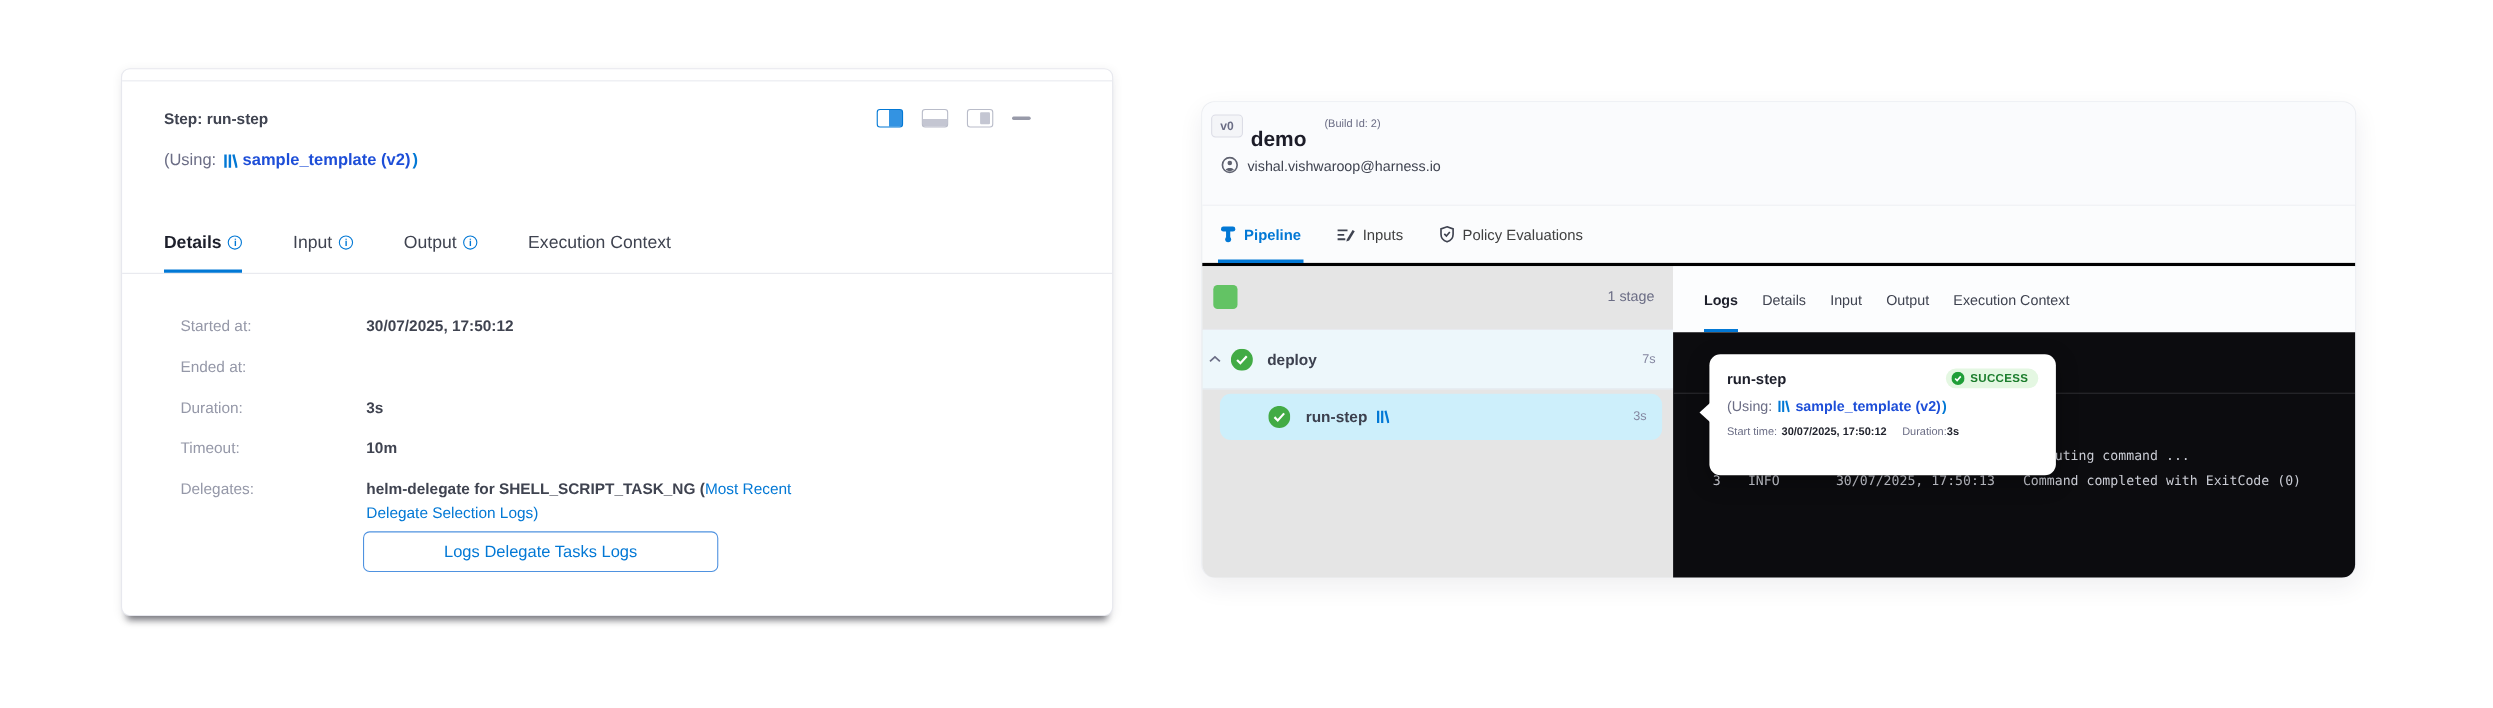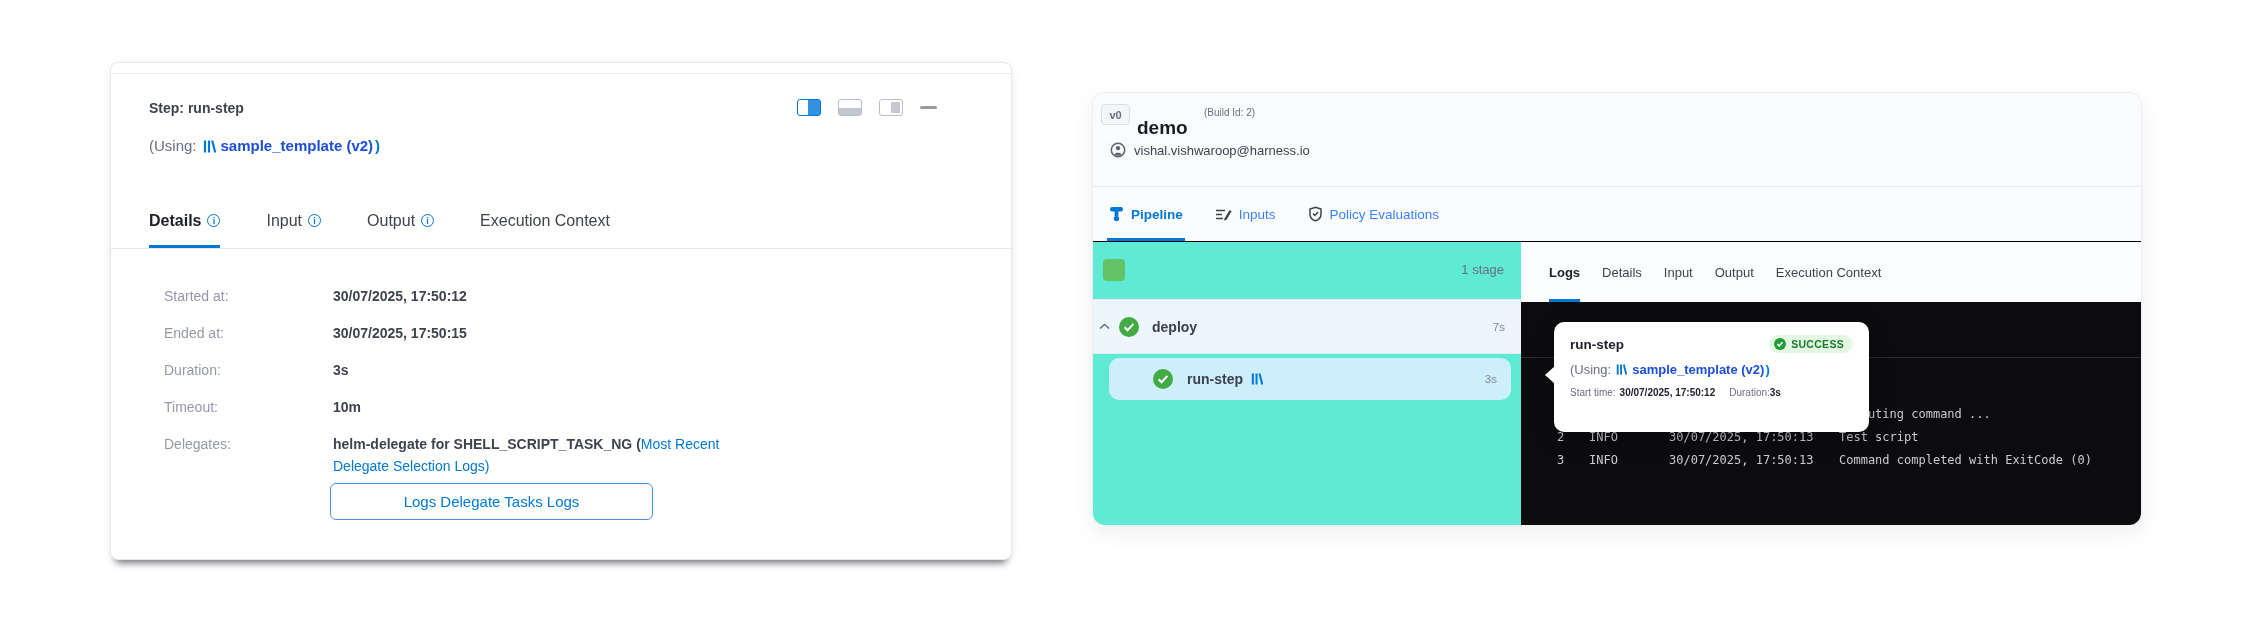--- a/index.html
+++ b/index.html
@@ -39,26 +39,26 @@
 
   
   .rcard{position:absolute;left:1092px;top:92px;width:1050px;height:433px;background:#fbfcfd;
          border:1px solid #eceef2;border-radius:12px;box-shadow:0 8px 22px rgba(25,30,50,.07);box-sizing:border-box;}
   .rc-head{position:relative;height:93px;border-bottom:1px solid #e8eaef;background:#fafbfd;border-radius:12px 12px 0 0;}
   .v0badge{position:absolute;left:8px;top:11px;width:29px;height:21px;border:1px solid #dcdde6;border-radius:4px;background:#f4f5f8;
            display:flex;align-items:center;justify-content:center;font-size:11px;font-weight:700;color:#6b6d85;box-sizing:border-box;}
   .rc-title{position:absolute;left:44px;top:24px;font-size:19px;font-weight:700;color:#1c1c28;}
   .rc-build{position:absolute;left:111px;top:14px;font-size:10px;color:#6b6d85;}
   .rc-mail{position:absolute;left:17px;top:49px;display:flex;align-items:center;gap:8px;font-size:13px;color:#3f4350;}
-  .rc-tabbar{position:relative;height:55px;border-bottom:1px solid #000000;display:flex;gap:28px;padding-left:14px;box-sizing:border-box;}
-  .rc-tab{display:flex;align-items:center;gap:7px;font-size:13.5px;font-weight:500;color:#3b82f6;cursor:pointer;height:100%;box-sizing:border-box;padding:0 2px;}
+  .rc-tabbar{position:relative;height:55px;border-bottom:3px solid #000000;display:flex;gap:28px;padding-left:14px;box-sizing:border-box;}
+  .rc-tab{display:flex;align-items:center;gap:7px;font-size:13.5px;font-weight:500;color:#404040;cursor:pointer;height:100%;box-sizing:border-box;padding:0 2px;}
   .rc-tab.active{color:#0278d5;font-weight:700;box-shadow:inset 0 -3px 0 #0278d5;}
   .rc-body{position:relative;height:283px;}
 
-  .col-l{position:absolute;left:0;top:0;bottom:0;width:428px;background:#5eead4;border-radius:0 0 0 12px;overflow:hidden;}
+  .col-l{position:absolute;left:0;top:0;bottom:0;width:428px;background:#e5e5e5;border-radius:0 0 0 12px;overflow:hidden;}
   .sumrow{position:relative;height:58px;border-bottom:1px solid #e8eaef;box-sizing:border-box;}
   .stage-sq{position:absolute;left:10px;top:17px;width:22px;height:22px;background:#63c364;border-radius:4px;}
   .sumtxt{position:absolute;right:17px;top:20px;font-size:13px;color:#6b6d85;}
   .stagerow{position:relative;height:54px;background:#edf7fb;border-bottom:1px solid #e3e9ee;display:flex;align-items:center;box-sizing:border-box;cursor:pointer;}
   .chev{margin-left:6px;display:flex;}
   .ckc{width:20px;height:20px;flex:none;}
   .stagerow .ckc{margin-left:9px;}
   .tname{font-size:14px;font-weight:600;color:#3c404e;margin-left:13px;}
   .tdur{position:absolute;right:16px;font-size:11.5px;color:#8486a0;}
   .stepzone{position:relative;height:60px;}
@@ -144,21 +144,20 @@
       </div>
     </div>
 
     <div class="lc-rows">
       <div class="lrow">
         <span class="rl">Started at:</span>
         <span class="rv">30/07/2025, 17:50:12</span>
       </div>
       <div class="lrow">
         <span class="rl">Ended at:</span>
-        <span class="rv">30/07/2025, 17:50:15</span>
       </div>
       <div class="lrow">
         <span class="rl">Duration:</span>
         <span class="rv">3s</span>
       </div>
       <div class="lrow">
         <span class="rl">Timeout:</span>
         <span class="rv">10m</span>
       </div>
       <div class="lrow">
@@ -265,21 +264,20 @@
               <span>Output</span>
             </div>
           <div class="ltab">
               <span>Execution Context</span>
             </div>
         </div>
         <div class="console">
           <div class="cdiv"></div>
           <div class="clines">
             <div class="cl"><span class="n">1</span><span class="lv">INFO</span><span class="t">30/07/2025, 17:50:13</span><span class="m">Executing command ...</span></div>
-            <div class="cl"><span class="n">2</span><span class="lv">INFO</span><span class="t">30/07/2025, 17:50:13</span><span class="m">Test script</span></div>
             <div class="cl"><span class="n">3</span><span class="lv">INFO</span><span class="t">30/07/2025, 17:50:13</span><span class="m">Command completed with ExitCode (0)</span></div>
           </div>
         </div>
       </div>
 
       <div class="tooltip">
         <div class="tt-row1">
           <span class="tt-name">run-step</span>
           <span class="badge">
             <svg width="12" height="12" viewBox="0 0 12 12">

